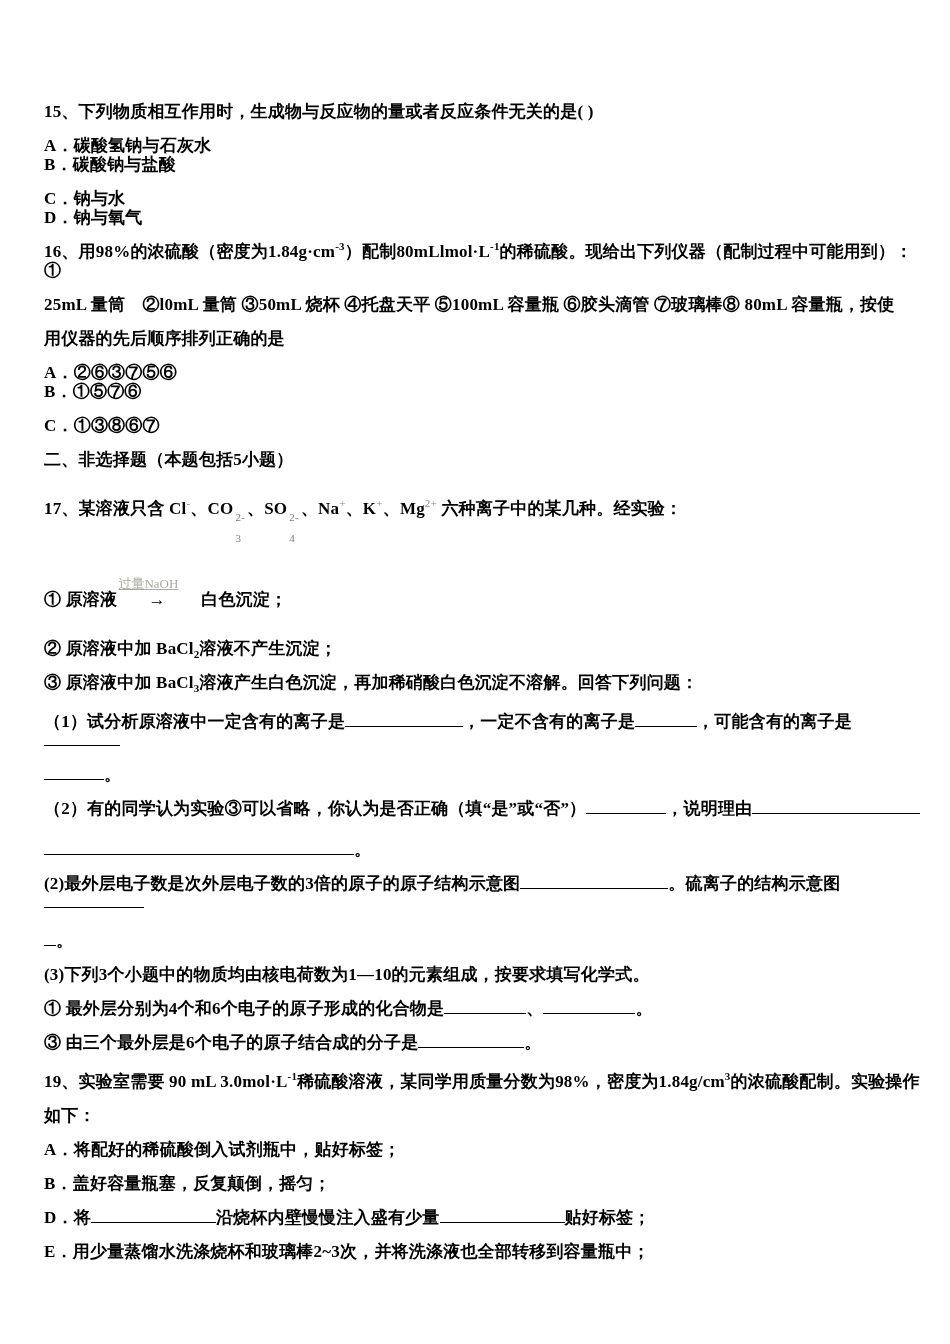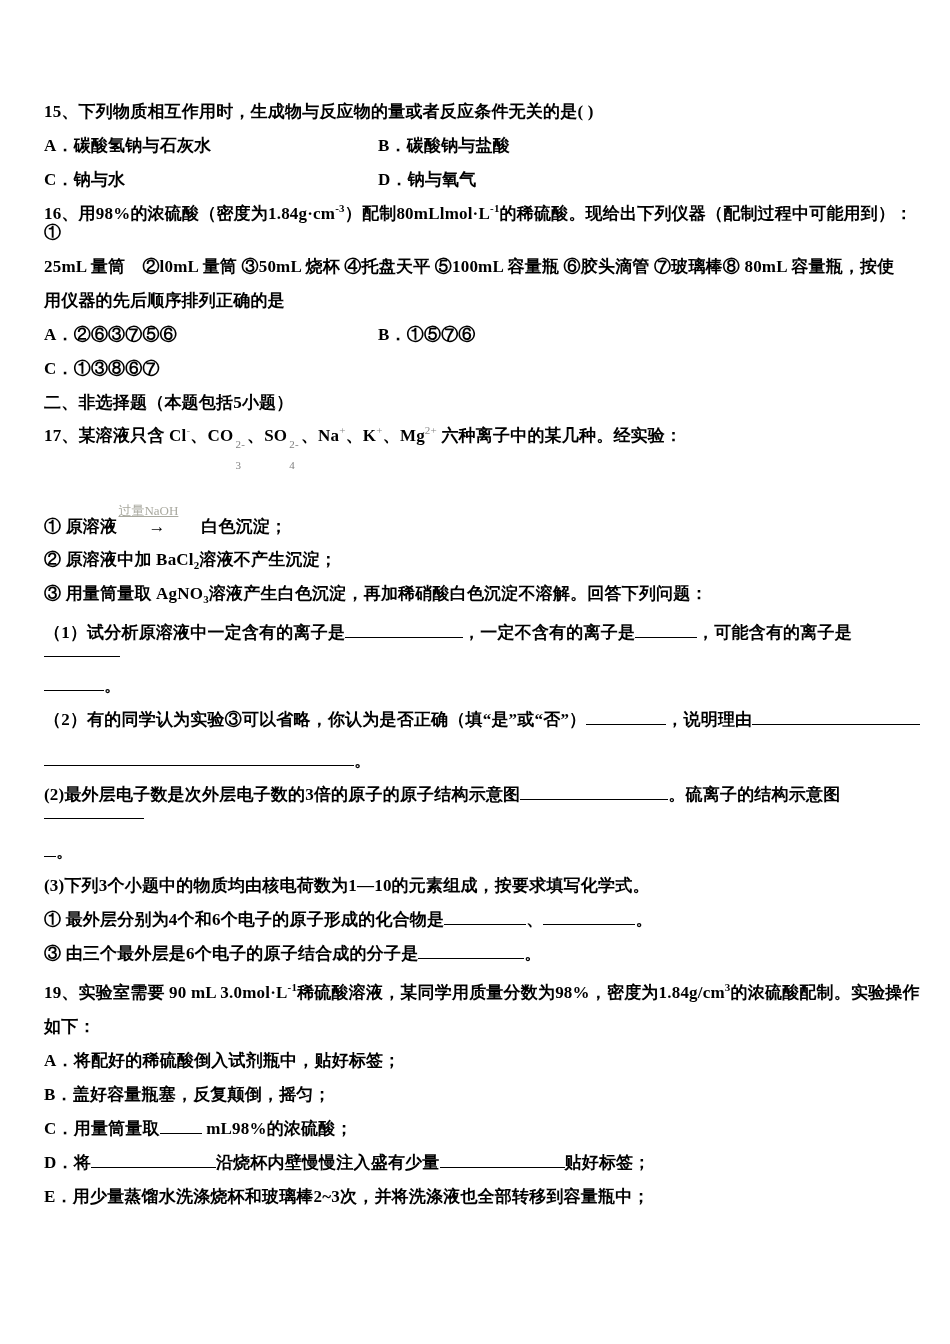--- a/index.html
+++ b/index.html
@@ -10,23 +10,23 @@
   }
   #doc{
     position:absolute;left:44px;top:102px;width:880px;
     font-size:17px;font-weight:700;color:#000;letter-spacing:0.2px;
   }
   .block{margin-top:15px;line-height:19px;white-space:pre-wrap;}
   .block:first-child{margin-top:0;}
   .mt-19{margin-top:19px;}
   .mt-20{margin-top:20px;}
   .mt-22{margin-top:22px;}
-  .mt-30{margin-top:14px;}
+  .mt-30{margin-top:30px;}
   .mt-44{margin-top:46px;}
-  .options{display:flex;}
+  .options{display:flex;flex-direction:column;}
   .opt{width:334px;}
   .optR{flex:1;font-family:Liberation Serif, serif;}
   sup.sp{font-size:11px;font-weight:700;color:#000;line-height:0;}
   sup.sp.light{font-weight:400;color:#888;}
   sub.sb{font-size:11px;font-weight:700;color:#000;line-height:0;}
   .stack{
     display:inline-flex;flex-direction:column;align-items:flex-start;
     justify-content:space-between;height:32px;vertical-align:-7px;
     font-size:11px;font-weight:400;color:#808080;line-height:11px;margin:0 2px;
   }
@@ -49,31 +49,30 @@
       <div class="block options"><div class="opt"><span>C．钠与水</span></div><div class="opt optR"><span>D．钠与氧气</span></div></div>
       <div class="block"><span>16、用98%的浓硫酸（密度为1.84g·cm</span><sup class="sp">-3</sup><span>）配制80mLlmol·L</span><sup class="sp">-1</sup><span>的稀硫酸。现给出下列仪器（配制过程中可能用到）：①</span></div>
       <div class="block"><span>25mL 量筒　②l0mL 量筒 ③50mL 烧杯 ④托盘天平 ⑤100mL 容量瓶 ⑥胶头滴管 ⑦玻璃棒⑧ 80mL 容量瓶，按使</span></div>
       <div class="block"><span>用仪器的先后顺序排列正确的是</span></div>
       <div class="block options"><div class="opt"><span>A．②⑥③⑦⑤⑥</span></div><div class="opt optR"><span>B．①⑤⑦⑥</span></div></div>
       <div class="block options"><div class="opt"><span>C．①③⑧⑥⑦</span></div></div>
       <div class="block"><span>二、非选择题（本题包括5小题）</span></div>
       <div class="block mt-30"><span>17、某溶液只含 Cl</span><sup class="sp light">-</sup><span>、CO</span><span class="stack"><span>2-</span><span>3</span></span><span>、SO</span><span class="stack"><span>2-</span><span>4</span></span><span>、Na</span><sup class="sp light">+</sup><span>、K</span><sup class="sp light">+</sup><span>、Mg</span><sup class="sp light">2+</sup><span> 六种离子中的某几种。经实验：</span></div>
       <div class="block mt-44"><span>① 原溶液　</span><span class="arrowwrap"><span class="arrlabel">过量NaOH</span><span>→</span></span><span>　 白色沉淀；</span></div>
       <div class="block mt-30"><span>② 原溶液中加 BaCl</span><sub class="sb">2</sub><span>溶液不产生沉淀；</span></div>
-      <div class="block"><span>③ 用量筒量取 AgNO</span><sub class="sb">3</sub><span>溶液产生白色沉淀，再加稀硝酸白色沉淀不溶解。回答下列问题：</span></div>
+      <div class="block"><span>③ 原溶液中加 BaCl</span><sub class="sb">3</sub><span>溶液产生白色沉淀，再加稀硝酸白色沉淀不溶解。回答下列问题：</span></div>
       <div class="block mt-20"><span>（1）试分析原溶液中一定含有的离子是</span><span class="blank" style="width: 118px;"></span><span>，一定不含有的离子是</span><span class="blank" style="width: 62px;"></span><span>，可能含有的离子是</span><span class="blank" style="width: 76px;"></span></div>
       <div class="block"><span class="blank" style="width: 60px;"></span><span>。</span></div>
       <div class="block"><span>（2）有的同学认为实验③可以省略，你认为是否正确（填“是”或“否”）</span><span class="blank" style="width: 80px;"></span><span>，说明理由</span><span class="blank" style="width: 168px;"></span></div>
       <div class="block mt-22"><span class="blank" style="width: 310px;"></span><span>。</span></div>
       <div class="block"><span>(2)最外层电子数是次外层电子数的3倍的原子的原子结构示意图</span><span class="blank" style="width: 148px;"></span><span>。硫离子的结构示意图</span><span class="blank" style="width: 100px;"></span></div>
       <div class="block mt-19"><span class="blank" style="width: 12px;"></span><span>。</span></div>
       <div class="block"><span>(3)下列3个小题中的物质均由核电荷数为1—10的元素组成，按要求填写化学式。</span></div>
       <div class="block"><span>① 最外层分别为4个和6个电子的原子形成的化合物是</span><span class="blank" style="width: 82px;"></span><span>、</span><span class="blank" style="width: 92px;"></span><span>。</span></div>
       <div class="block"><span>③ 由三个最外层是6个电子的原子结合成的分子是</span><span class="blank" style="width: 106px;"></span><span>。</span></div>
       <div class="block mt-20"><span>19、实验室需要 90 mL 3.0mol·L</span><sup class="sp">-1</sup><span>稀硫酸溶液，某同学用质量分数为98%，密度为1.84g/cm</span><sup class="sp">3</sup><span>的浓硫酸配制。实验操作</span></div>
       <div class="block"><span>如下：</span></div>
       <div class="block"><span>A．将配好的稀硫酸倒入试剂瓶中，贴好标签；</span></div>
       <div class="block"><span>B．盖好容量瓶塞，反复颠倒，摇匀；</span></div>
-      <div class="block"><span>C．用量筒量取</span><span class="blank" style="width: 42px;"></span><span> mL98%的浓硫酸；</span></div>
       <div class="block"><span>D．将</span><span class="blank" style="width: 125px;"></span><span>沿烧杯内壁慢慢注入盛有少量</span><span class="blank" style="width: 125px;"></span><span>贴好标签；</span></div>
       <div class="block"><span>E．用少量蒸馏水洗涤烧杯和玻璃棒2~3次，并将洗涤液也全部转移到容量瓶中；</span></div>
     </div>
 </div>
 
 </body></html>

